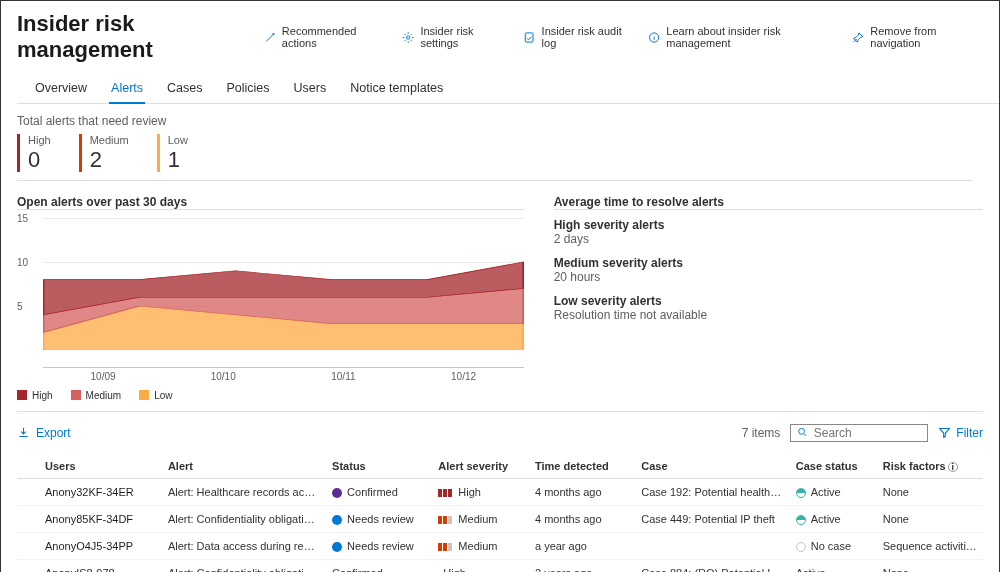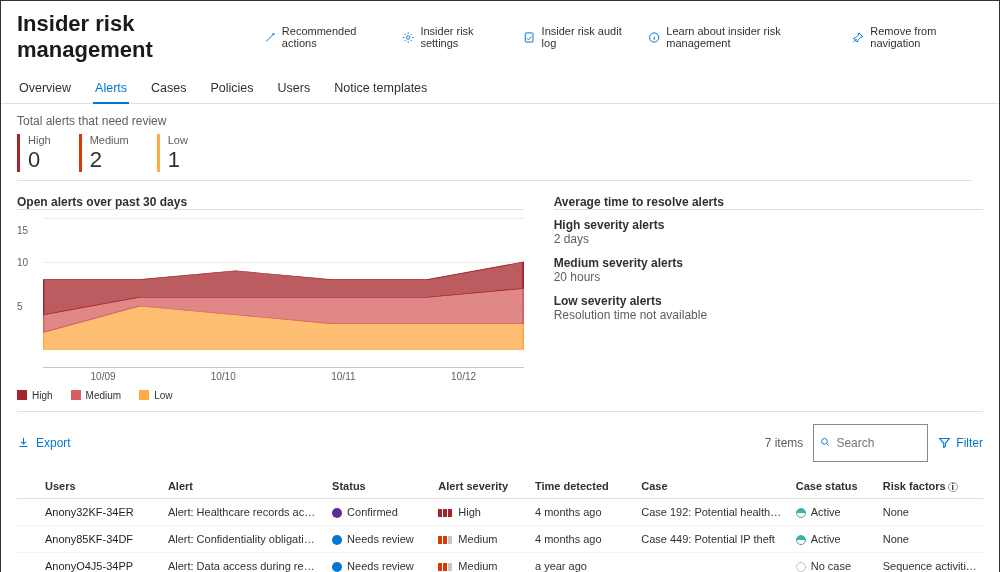--- a/index.html
+++ b/index.html
@@ -34,20 +34,21 @@
       font-size: 11px;
       color: #323130;
       cursor: pointer;
     }
     .header-action svg { width: 13px; height: 13px; }
     .tabs {
       display: flex;
       gap: 20px;
       padding: 4px 28px 0 16px;
       border-bottom: 1px solid #e1dfdd;
+      margin-left: 16px;
     }
     .tab {
       padding: 6px 2px 8px 2px;
       font-size: 12.5px;
       color: #323130;
       cursor: pointer;
       position: relative;
     }
     .tab.active {
       color: #0078d4;
@@ -123,22 +124,22 @@
       gap: 10px;
     }
     .export-btn {
       display: flex; align-items: center; gap: 6px;
       color: #0078d4; font-size: 12px; cursor: pointer;
     }
     .tb-spacer { flex: 1; }
     .count-label { font-size: 12px; color: #605e5c; }
     .search-box {
       display: flex; align-items: flex-start; gap: 6px;
-      border: 1px solid #8a8886; padding: 11px 6px;
-      width: 115px; font-size: 12px; color: #605e5c;
+      border: 1px solid #8a8886; padding: 1px 6px;
+      width: 138px; font-size: 12px; color: #605e5c;
     }
     .search-box input { border: none; outline: none; width: 100%; font-size: 12px; color: #323130; }
     .filter-btn {
       display: flex; gap: 5px;
       color: #0078d4; font-size: 12px; cursor: pointer;
     }
 
     table.grid { width: calc(100% - 32px); margin: 4px 16px 8px 16px; border-collapse: collapse; table-layout: fixed; }
     table.grid th {
       text-align: left; font-size: 11px; font-weight: 600; color: #323130;
@@ -246,21 +247,21 @@
 
 <div class="mid">
   <div class="chart-col">
     <div class="section-title">Open alerts over past 30 days</div>
     <div class="chart-wrap">
       <div id="yticks">
           <div class="ytick" style="top: 88px;">5</div>
           <div class="yline" style="top: 88px;"></div>
           <div class="ytick" style="top: 44px; text-align: right;">10</div>
           <div class="yline" style="top: 44px;"></div>
-          <div class="ytick" style="top: 12px;">15</div>
+          <div class="ytick" style="top: 0px;">15</div>
           <div class="yline" style="top: 0px;"></div>
         </div>
       <div class="chart-area"><svg id="chartsvg" width="100%" height="100%" preserveAspectRatio="none" viewBox="0 0 100 132">
             <path d="M 0 114.4 L 20 88 L 40 96.8 L 60 105.6 L 80 105.6 L 100 105.6 L 100 132 L 80 132 L 60 132 L 40 132 L 20 132 L 0 132 Z" fill="#ffaa44" fill-opacity="0.75" stroke="#ffaa44" stroke-width="0.6"></path>
             <path d="M 0 96.8 L 20 79.19999999999999 L 40 79.19999999999999 L 60 79.19999999999999 L 80 79.19999999999999 L 100 70.4 L 100 105.6 L 80 105.6 L 60 105.6 L 40 96.8 L 20 88 L 0 114.4 Z" fill="#d65f5f" fill-opacity="0.75" stroke="#d65f5f" stroke-width="0.6"></path>
             <path d="M 0 61.599999999999994 L 20 61.599999999999994 L 40 52.8 L 60 61.599999999999994 L 80 61.599999999999994 L 100 44 L 100 70.4 L 80 79.19999999999999 L 60 79.19999999999999 L 40 79.19999999999999 L 20 79.19999999999999 L 0 96.8 Z" fill="#a4262c" fill-opacity="0.75" stroke="#a4262c" stroke-width="0.6"></path>
           </svg></div>
       <div class="xaxis"></div>
       <div class="xtick-row" id="xticks">
           <div class="xtick">10/09</div>

